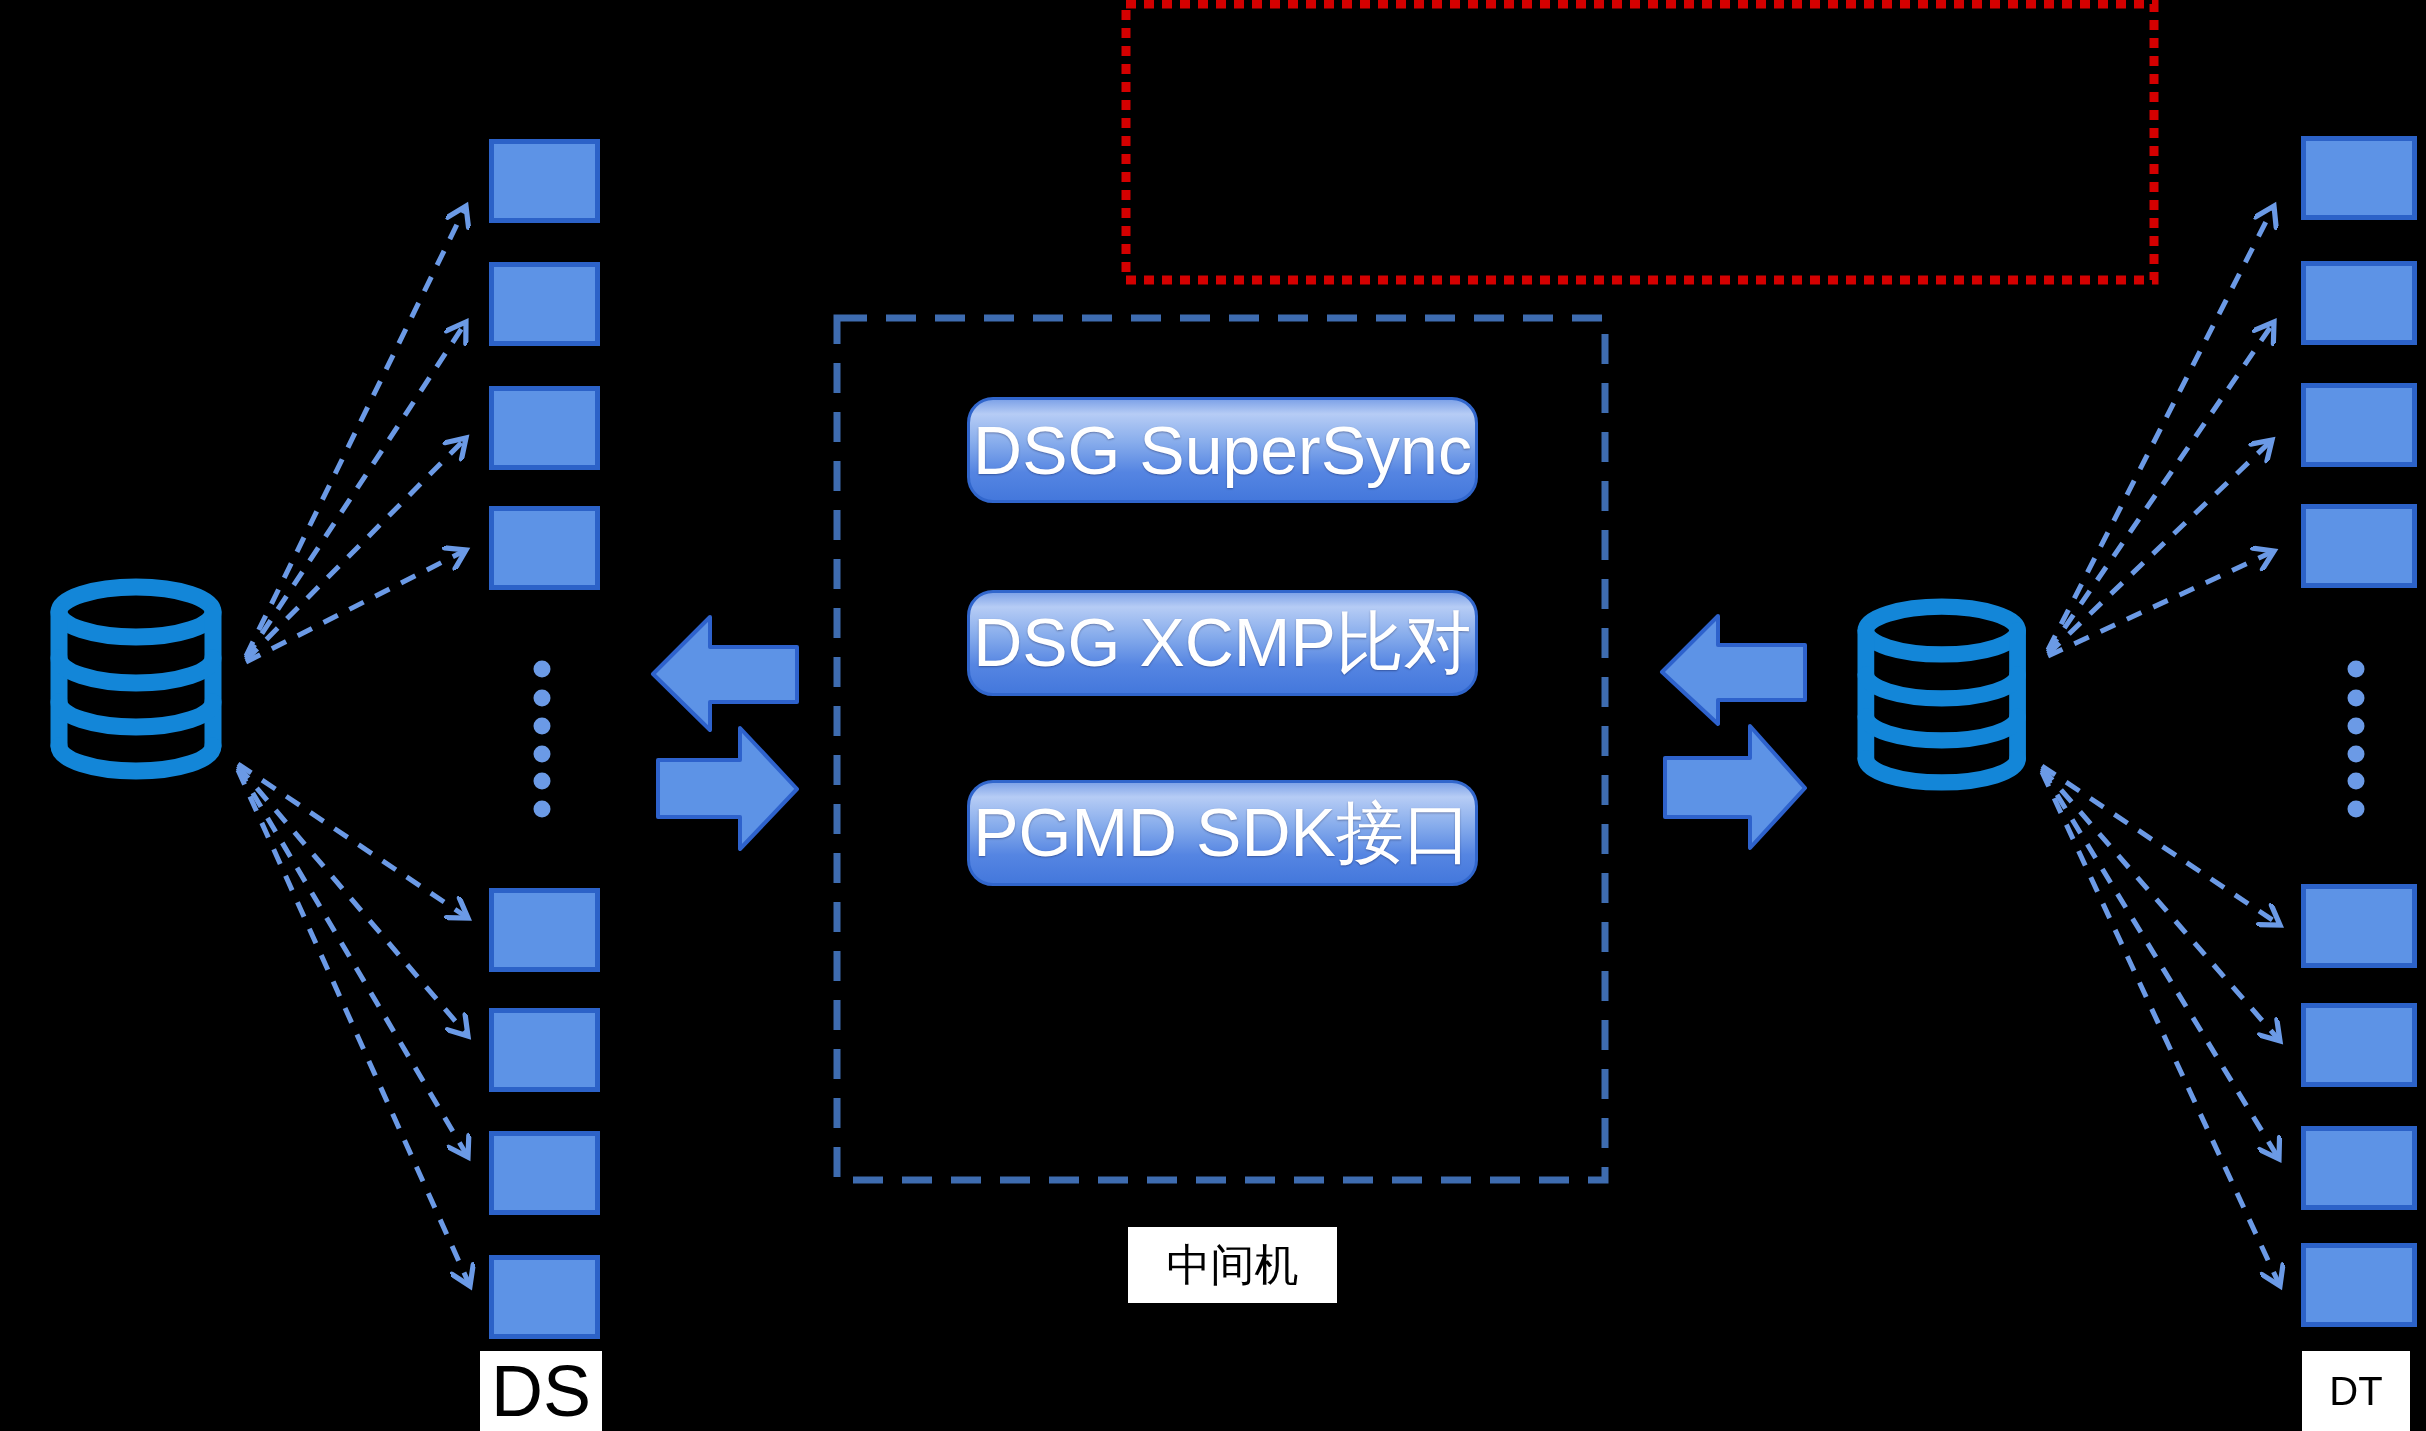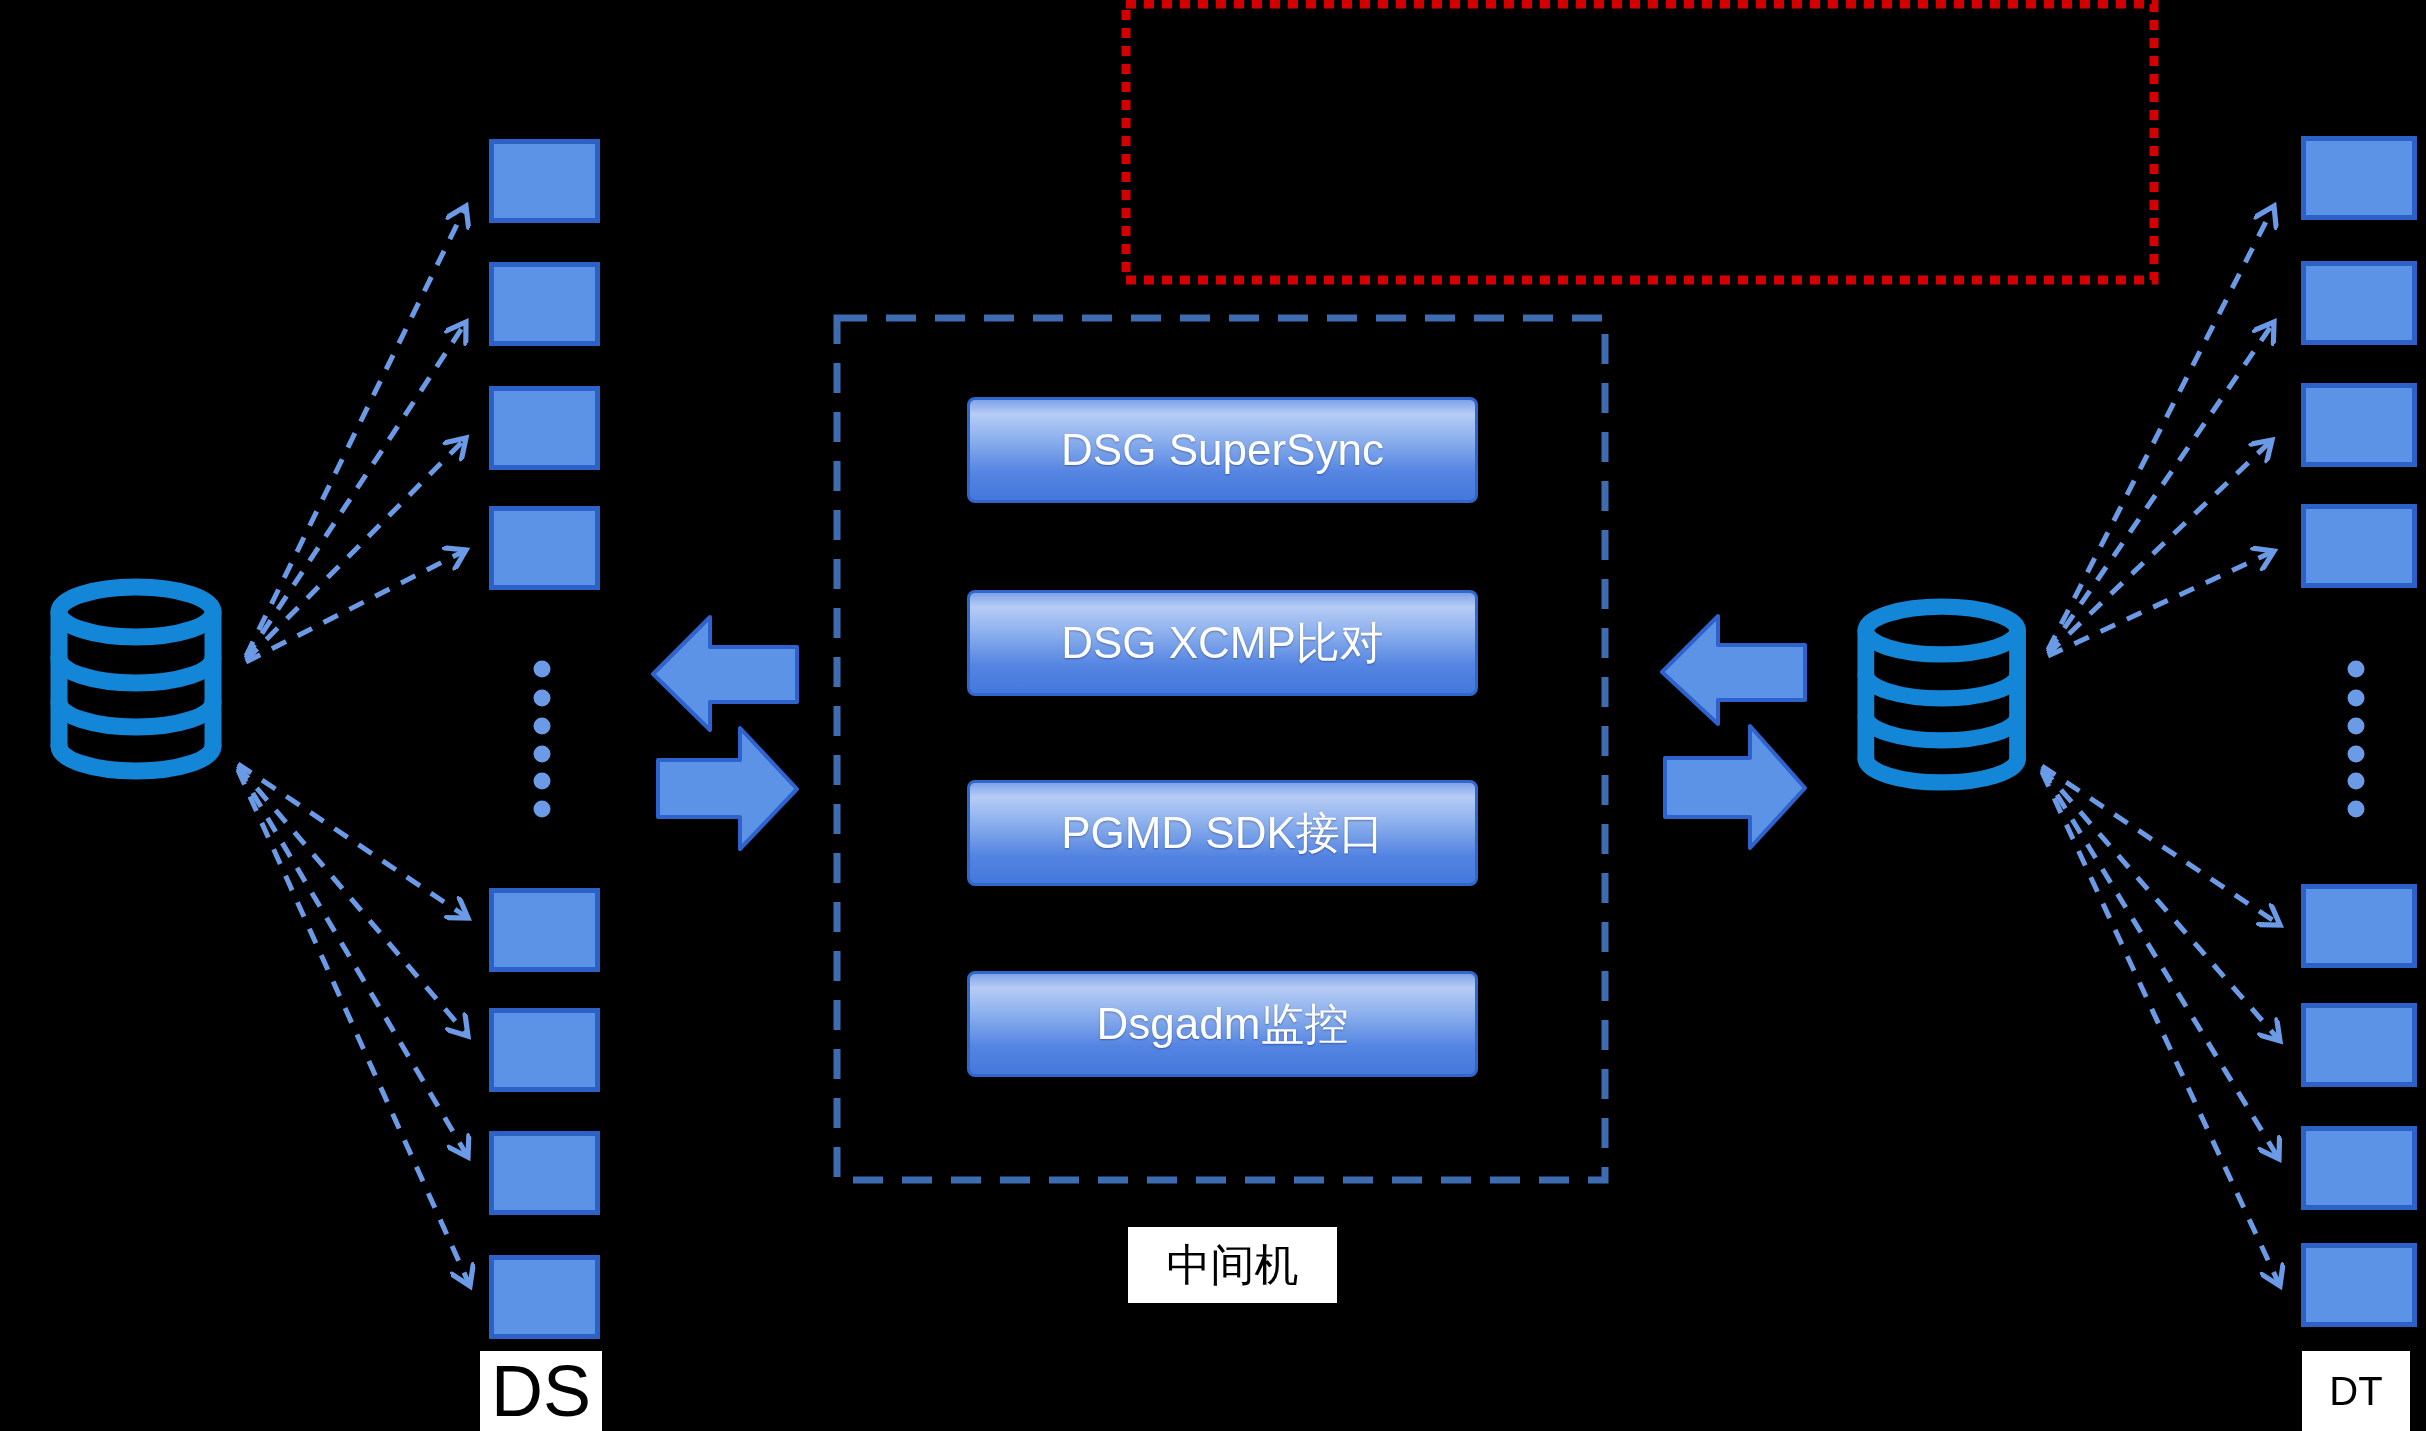--- a/index.html
+++ b/index.html
@@ -15,25 +15,25 @@
     position:absolute;
     width:111px;height:84px;
     background:#5d93e6;
     border:5px solid #2c62c8;
     box-sizing:border-box;
   }
   .sq.right{width:116px;}
   .module-btn{
     position:absolute;
     left:967px;width:511px;height:106px;
-    border-radius:8px;
+    border-radius:26px;
     border:3px solid #3166cc;
     box-sizing:border-box;
     display:flex;align-items:center;justify-content:center;
-    color:#fff;font-size:44px;
+    color:#fff;font-size:68px;
     background:linear-gradient(180deg,#7fa3e8 0%,#b6ccf5 14%,#88adec 42%,#5585e2 72%,#4478dc 100%);
     text-shadow:0 1px 2px rgba(0,0,40,.35);
   }
   .tag{
     position:absolute;
     background:#fff;color:#000;
     display:flex;align-items:center;justify-content:center;
   }
   #ds-tag{left:480px;top:1351px;width:122px;height:80px;font-size:72px;}
   #dt-tag{left:2302px;top:1351px;width:108px;height:80px;font-size:40px;}
@@ -134,19 +134,18 @@
   <div class="sq right" style="left:2301px;top:383px"></div>
   <div class="sq right" style="left:2301px;top:504px"></div>
   <div class="sq right" style="left:2301px;top:884px"></div>
   <div class="sq right" style="left:2301px;top:1003px"></div>
   <div class="sq right" style="left:2301px;top:1126px"></div>
   <div class="sq right" style="left:2301px;top:1243px"></div>
 
   <div class="module-btn" style="top:397px">DSG SuperSync</div>
   <div class="module-btn" style="top:590px">DSG XCMP比对</div>
   <div class="module-btn" style="top:780px">PGMD SDK接口</div>
-  <div class="module-btn" style="top:971px">Dsgadm监控</div>
 
   <div class="tag" id="middle-tag">中间机</div>
   <div class="tag" id="ds-tag">DS</div>
   <div class="tag" id="dt-tag">DT</div>
 
 </div>
 
 </body></html>

